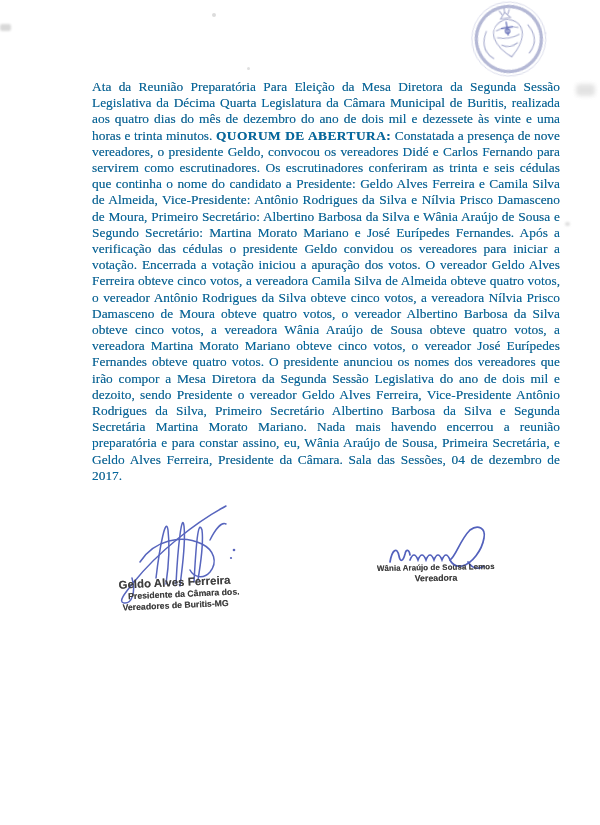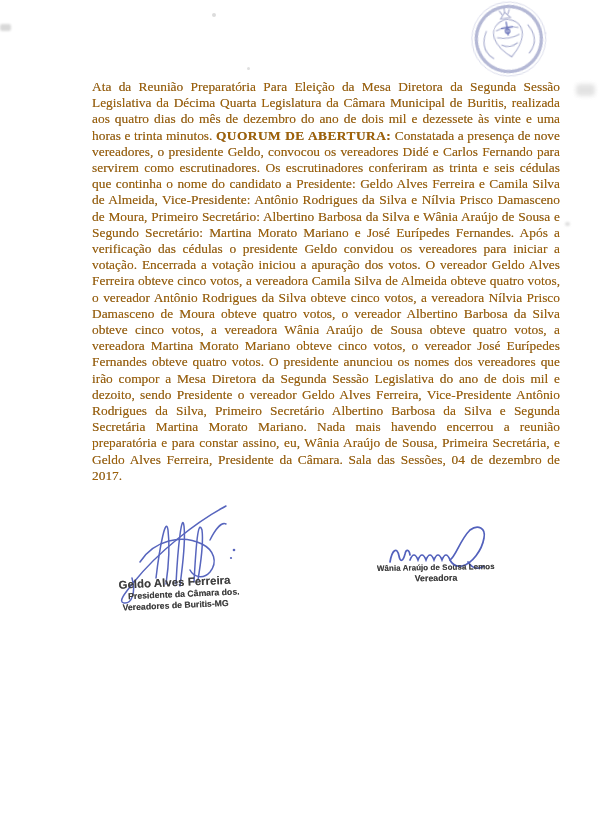--- a/index.html
+++ b/index.html
@@ -12,21 +12,21 @@
     position:relative;width:600px;height:825px;
     background:#ffffff;overflow:hidden;
   }
 
   
   .body-text{
     position:absolute;left:92px;top:79px;width:468px;margin:0;
     font-family:"Liberation Serif","DejaVu Serif",serif;
     font-size:13.4px;line-height:16.2px;
     text-align:justify;
-    color:#a16207;
+    color:#0369a1;
     text-shadow:0 0 0.6px rgba(70,70,70,0.55);
   }
   .bold-run{font-weight:bold;letter-spacing:0.45px;}
 
   
   .stamp{position:absolute;left:450px;top:-2px;width:118px;height:84px;
          transform:rotate(-9deg);opacity:0.88;}
 
   
   .sig-svg{position:absolute;}

